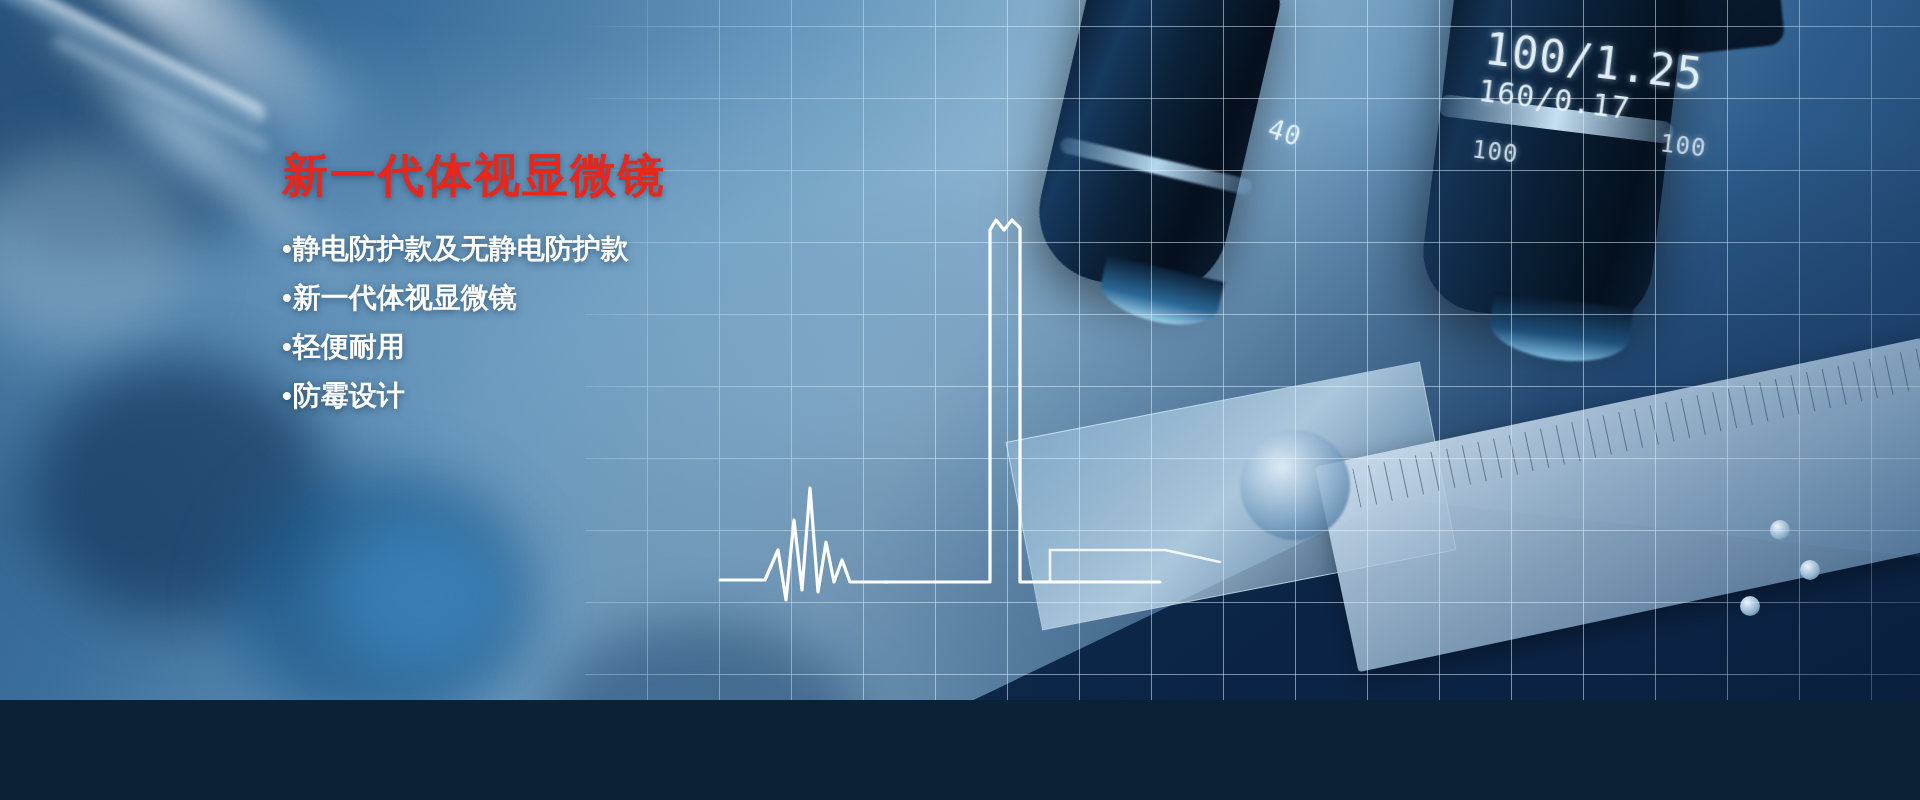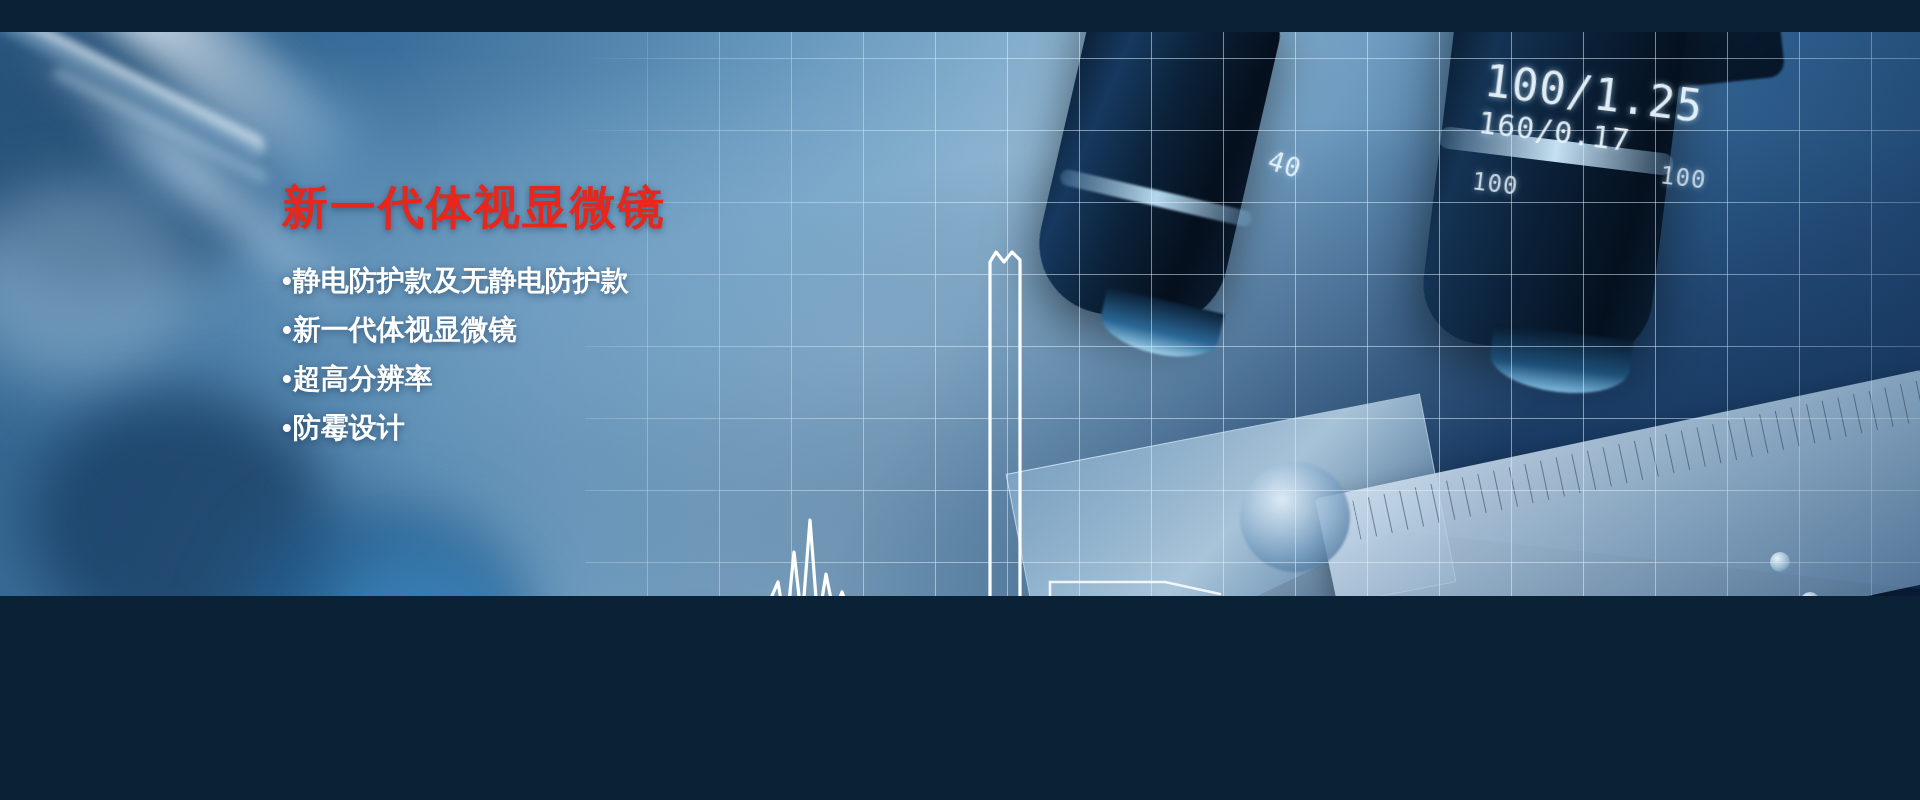--- a/index.html
+++ b/index.html
@@ -1,20 +1,19 @@
 <!DOCTYPE html>
 <html><head>
 <meta charset="utf-8">
 <style>
   html,body{margin:0;padding:0;background:#0b2135;}
   #banner{
-    position:relative;width:1920px;height:564px;overflow:hidden;
+    position:relative;width:1920px;height:700px;overflow:hidden;
     font-family:"Liberation Sans","DejaVu Sans",sans-serif;
     background:#1d4f7c;
-    margin-top:32px;
   }
   .layer{position:absolute;inset:0;}
 
   
   .bg-base{
     background:
       radial-gradient(ellipse 70% 60% at 14% 40%, rgba(120,165,200,.55) 0%, rgba(70,118,160,0) 62%),
       radial-gradient(ellipse 55% 80% at 45% 55%, rgba(150,190,218,.50) 0%, rgba(80,130,172,0) 65%),
       radial-gradient(ellipse 80% 90% at 78% 78%, rgba(18,48,86,.85) 0%, rgba(20,55,95,0) 70%),
       linear-gradient(118deg,#2b5c86 0%,#3b6f9b 18%,#6d9dc1 38%,#8fb6d2 50%,#6f9cc0 62%,#2e5d8c 80%,#15355c 100%);
@@ -186,18 +185,18 @@
     <polyline points="30,390 60,390 75,390 88,360 96,410 104,330 112,400 120,298 128,402 136,352 144,392 152,370 160,392 172,392 190,392 196,392" fill="none" stroke="#ffffff" stroke-width="3.2" stroke-linejoin="round" stroke-linecap="round"></polyline>
     <polyline points="196,392 196,392 300,392 300,40 306,30 314,40 322,30 330,38 330,392 430,392 470,392" fill="none" stroke="#ffffff" stroke-width="3.2" stroke-linejoin="round" stroke-linecap="round"></polyline>
     <polyline points="360,392 360,360 475,360 530,372" fill="none" stroke="#ffffff" stroke-width="2.6" stroke-linecap="round" opacity="0.85"></polyline>
   </svg>
 
   <div class="copy">
     <h1 class="headline">新一代体视显微镜</h1>
     <ul class="bullets">
       <li><span class="dot">•</span><span>静电防护款及无静电防护款</span></li>
       <li><span class="dot">•</span><span>新一代体视显微镜</span></li>
-      <li><span class="dot">•</span><span>超高分辨率</span></li>
+      <li><span class="dot">•</span><span>轻便耐用</span></li>
       <li><span class="dot">•</span><span>防霉设计</span></li>
     </ul>
   </div>
 
 </div>
 
 </body></html>

